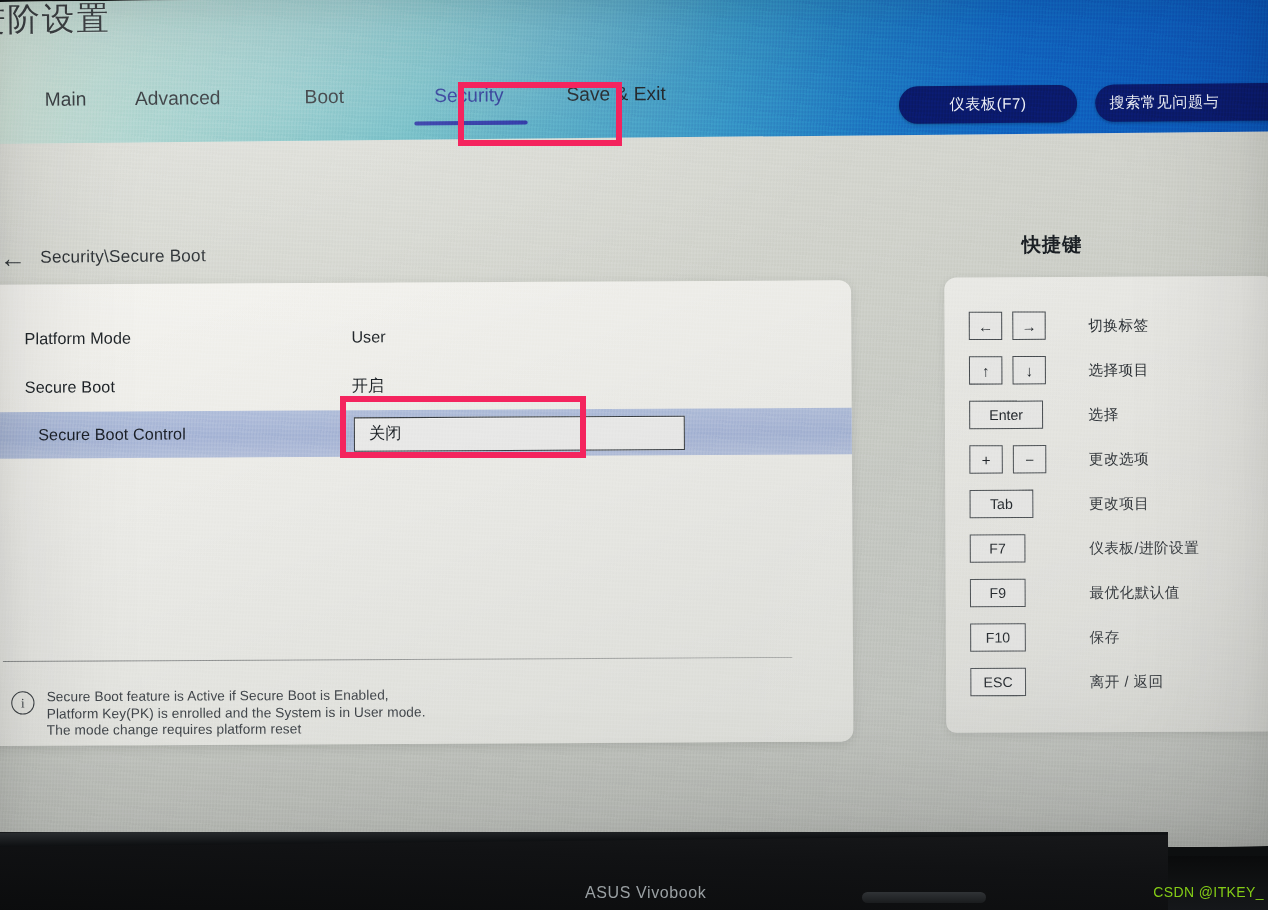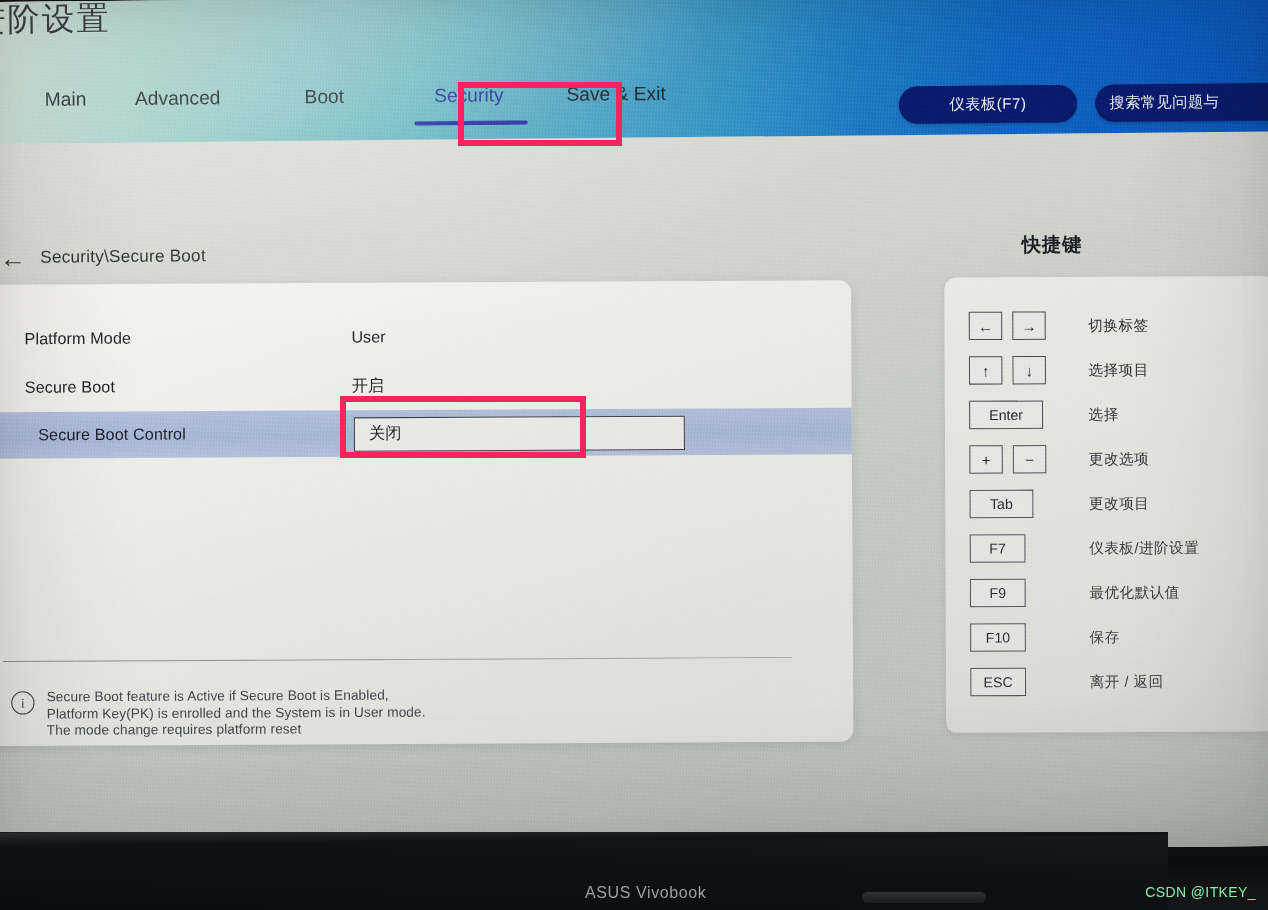--- a/index.html
+++ b/index.html
@@ -176,22 +176,22 @@
     transform:rotate(-0.6deg);
   }
   .brand{
     position:absolute;left:585px;top:52px;color:#9aa0a3;font-size:16px;letter-spacing:.6px;
   }
   .hinge{
     position:absolute;left:862px;top:60px;width:124px;height:11px;border-radius:6px;
     background:linear-gradient(180deg,#303336,#1a1c1e);
   }
   .wmark{
-    position:absolute;right:12px;top:884px;z-index:60;
-    color:#86efac;font-size:14px;letter-spacing:.4px;
+    position:absolute;right:4px;top:884px;z-index:60;
+    color:#84cc16;font-size:14px;letter-spacing:.4px;
     font-family:"Liberation Sans",sans-serif;
   }
   .deskbg{
     position:absolute;left:0;top:856px;width:1268px;height:54px;z-index:45;
     background:linear-gradient(180deg,#0a0b0c 0%,#111314 60%,#15171a 100%);
   }
   .deskcorner{
     position:absolute;left:-60px;top:866px;width:520px;height:80px;z-index:46;
     background:linear-gradient(170deg,#23262a,#14161a);
     transform:rotate(-5deg);opacity:.85;

